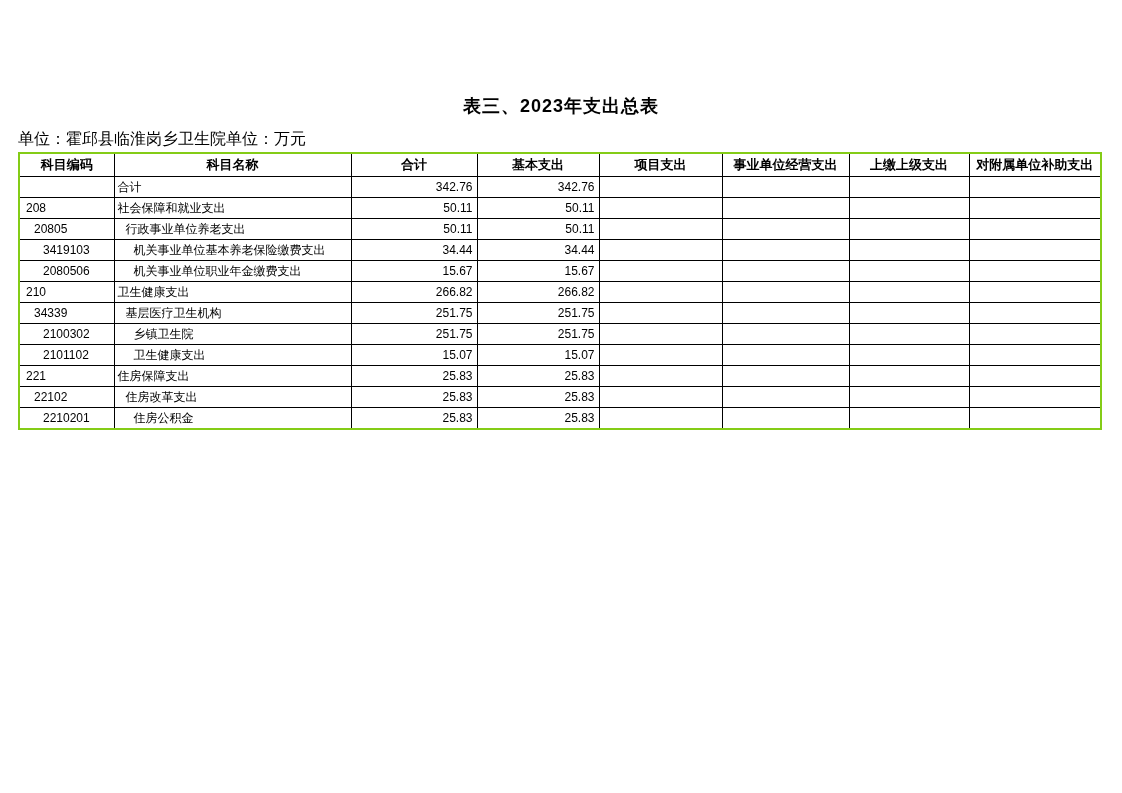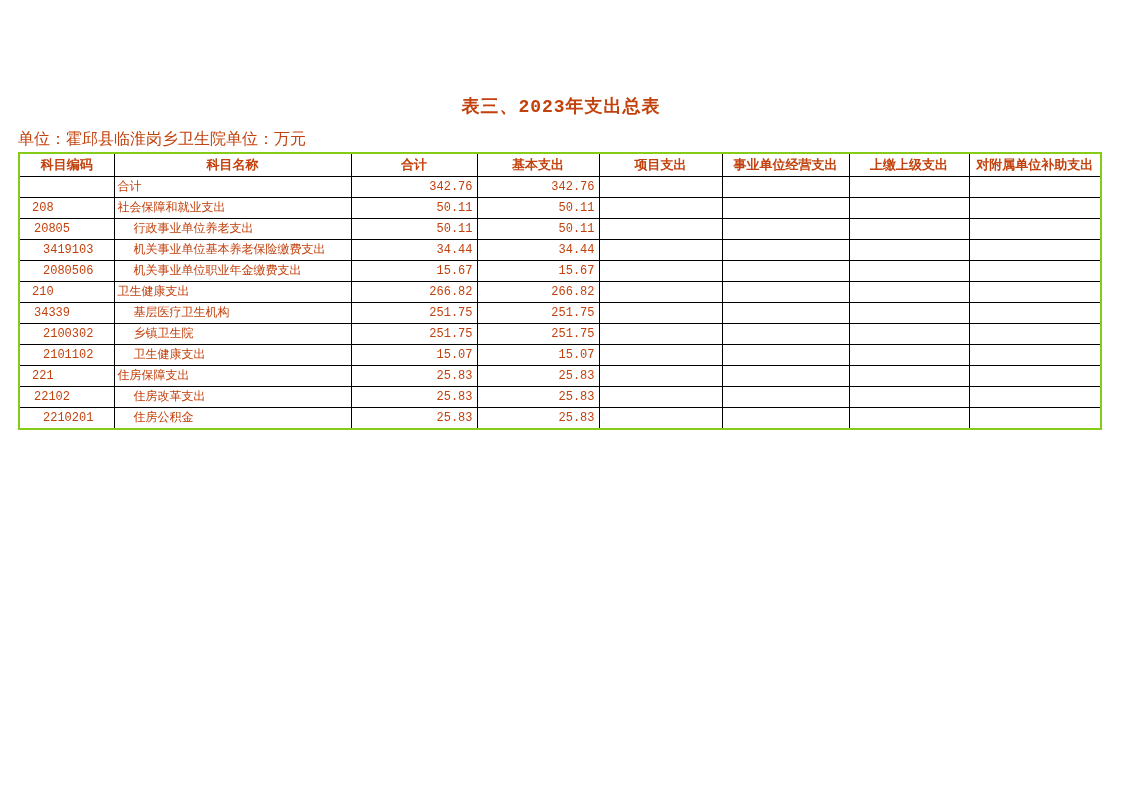--- a/index.html
+++ b/index.html
@@ -2,22 +2,22 @@
 <html><head>
 <meta charset="utf-8">
 <style>
   * { margin: 0; padding: 0; box-sizing: border-box; }
   html, body { background: #ffffff; }
   .page {
     position: relative;
     width: 1122px;
     height: 793px;
     background: #ffffff;
-    font-family: Liberation Mono, monospace;
-    color: #c2410c;
+    font-family: Liberation Sans, sans-serif;
+    color: #000000;
     overflow: hidden;
   }
   .doc-title {
     position: absolute;
     top: 94px;
     left: 0;
     width: 100%;
     text-align: center;
     font-size: 18px;
     font-weight: bold;
@@ -55,25 +55,25 @@
   }
   table.exp-table td {
     height: 20px;
     line-height: 20px;
     font-size: 12px;
     vertical-align: middle;
   }
   td.cell-code { text-align: left; }
   td.cell-name { text-align: left; }
   td.cell-num  { text-align: right; padding-right: 4px; }
-  td.code-lvl0 { padding-left: 12px; }
+  td.code-lvl0 { padding-left: 6px; }
   td.code-lvl1 { padding-left: 14px; }
   td.code-lvl2 { padding-left: 23px; }
   td.name-lvl0 { padding-left: 3px; }
-  td.name-lvl1 { padding-left: 19px; margin-top: 12px; }
+  td.name-lvl1 { padding-left: 11px; margin-top: 12px; }
   td.name-lvl2 { padding-left: 19px; }
 </style>
 </head>
 <body>
 
 <div class="page">
 
   <div class="doc-title">表三、2023年支出总表</div>
 
   <div class="meta-row">

